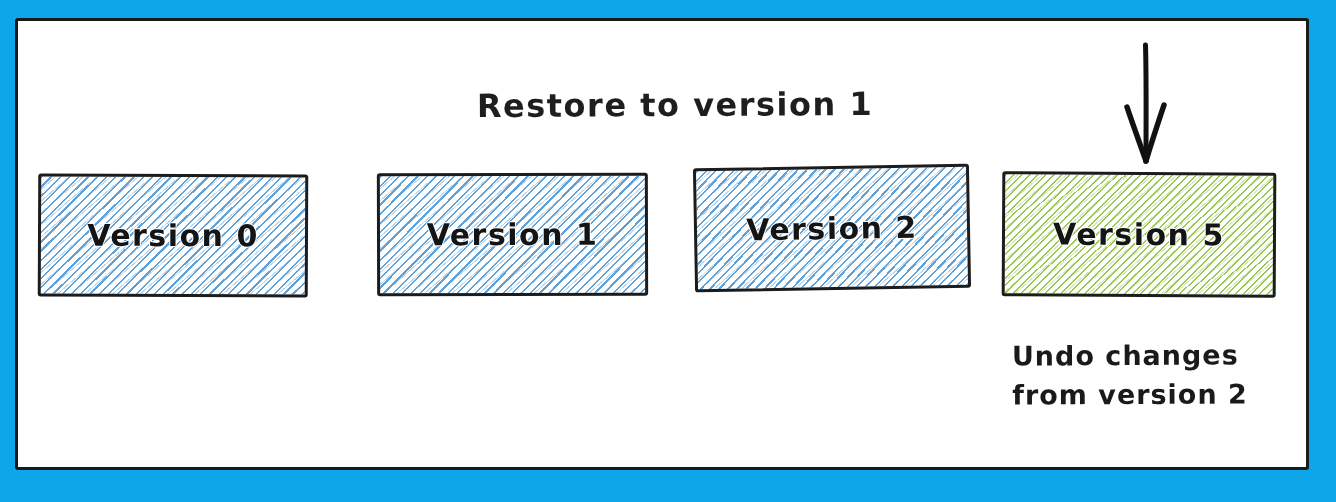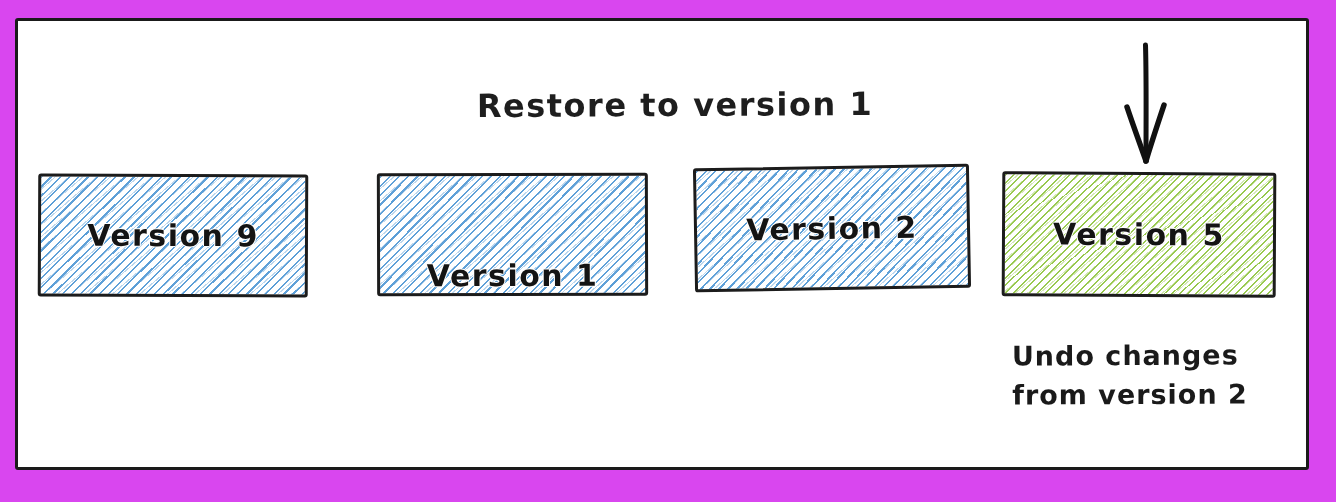--- a/index.html
+++ b/index.html
@@ -5,21 +5,21 @@
   html, body {
     margin: 0;
     padding: 0;
     background: #ffffff;
     font-family: "DejaVu Sans", "Liberation Sans", sans-serif;
   }
   .stage {
     position: relative;
     width: 1336px;
     height: 502px;
-    background: #d946ef;
+    background: #0ea5e9;
     overflow: hidden;
   }
   .frame {
     position: absolute;
     left: 15px;
     top: 18px;
     width: 1288px;
     height: 446px;
     border: 3px solid #1a1a1a;
     border-radius: 3px;
@@ -70,21 +70,21 @@
     font-size: 30px;
     font-weight: 700;
     letter-spacing: 1.5px;
     color: #141414;
     text-shadow:
       -1px 0 0 #ffffff, 1px 0 0 #ffffff,
       0 -1px 0 #ffffff, 0 1px 0 #ffffff;
     white-space: nowrap;
   }
   #box-0 { left: 38px;   top: 174px; width: 270px; height: 123px; transform: rotate(0.25deg); }
-  #box-1 { left: 377px;  top: 173px; width: 271px; height: 123px; transform: rotate(-0.15deg); align-items: flex-end; }
+  #box-1 { left: 377px;  top: 173px; width: 271px; height: 123px; transform: rotate(-0.15deg); }
   #box-2 { left: 694px;  top: 166px; width: 276px; height: 124px; transform: rotate(-1deg); }
   #box-3 { left: 1002px; top: 172px; width: 274px; height: 125px; transform: rotate(0.3deg); }
   .down-arrow {
     position: absolute;
     left: 1121px;
     top: 42px;
     width: 48px;
     height: 126px;
   }
   .annotation {
@@ -108,21 +108,21 @@
 
   <div class="title">Restore to version 1</div>
 
   <svg class="down-arrow" viewBox="0 0 48 126" fill="none" xmlns="http://www.w3.org/2000/svg">
     <path d="M24.5 3 C25.5 38 25 76 25 117" stroke="#111111" stroke-width="5" stroke-linecap="round"></path>
     <path d="M6 65 C12 83 19 102 25 119" stroke="#111111" stroke-width="5.5" stroke-linecap="round"></path>
     <path d="M43 63 C37 81 30 102 25 119" stroke="#111111" stroke-width="5.5" stroke-linecap="round"></path>
   </svg>
 
   <div class="vbox" id="box-0" data-fill="blue">
-    <span class="vbox-label">Version 9</span>
+    <span class="vbox-label">Version 0</span>
   </div>
 
   <div class="vbox" id="box-1" data-fill="blue">
     <span class="vbox-label">Version 1</span>
   </div>
 
   <div class="vbox" id="box-2" data-fill="blue">
     <span class="vbox-label">Version 2</span>
   </div>
 

